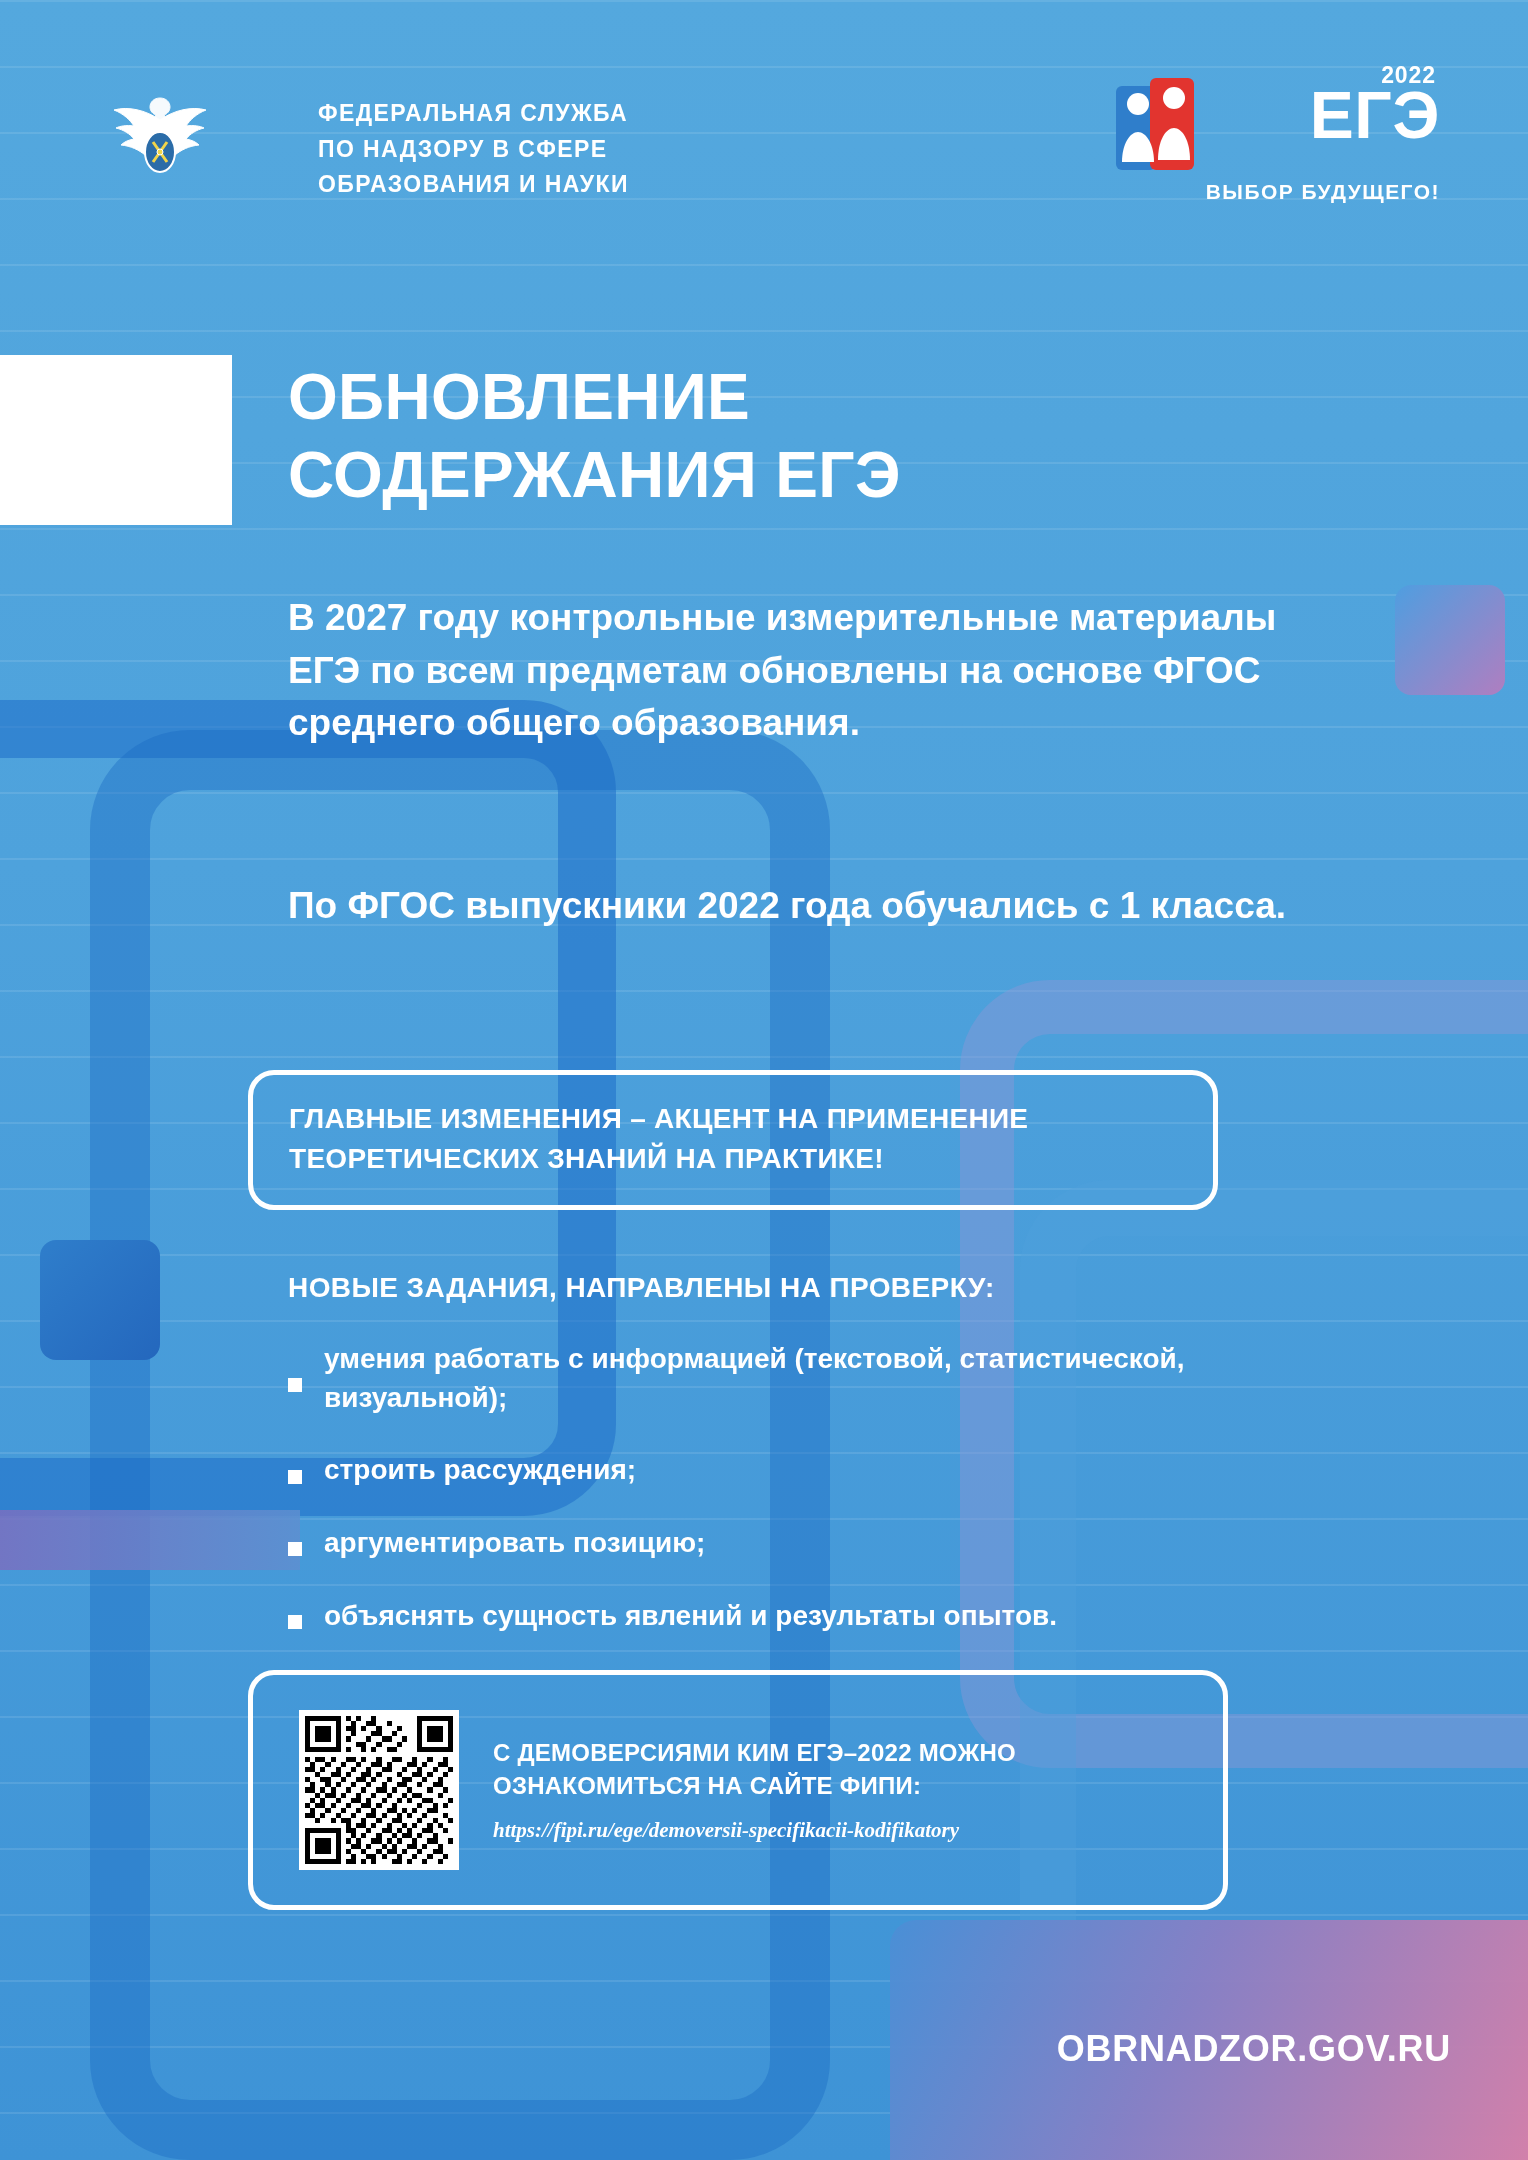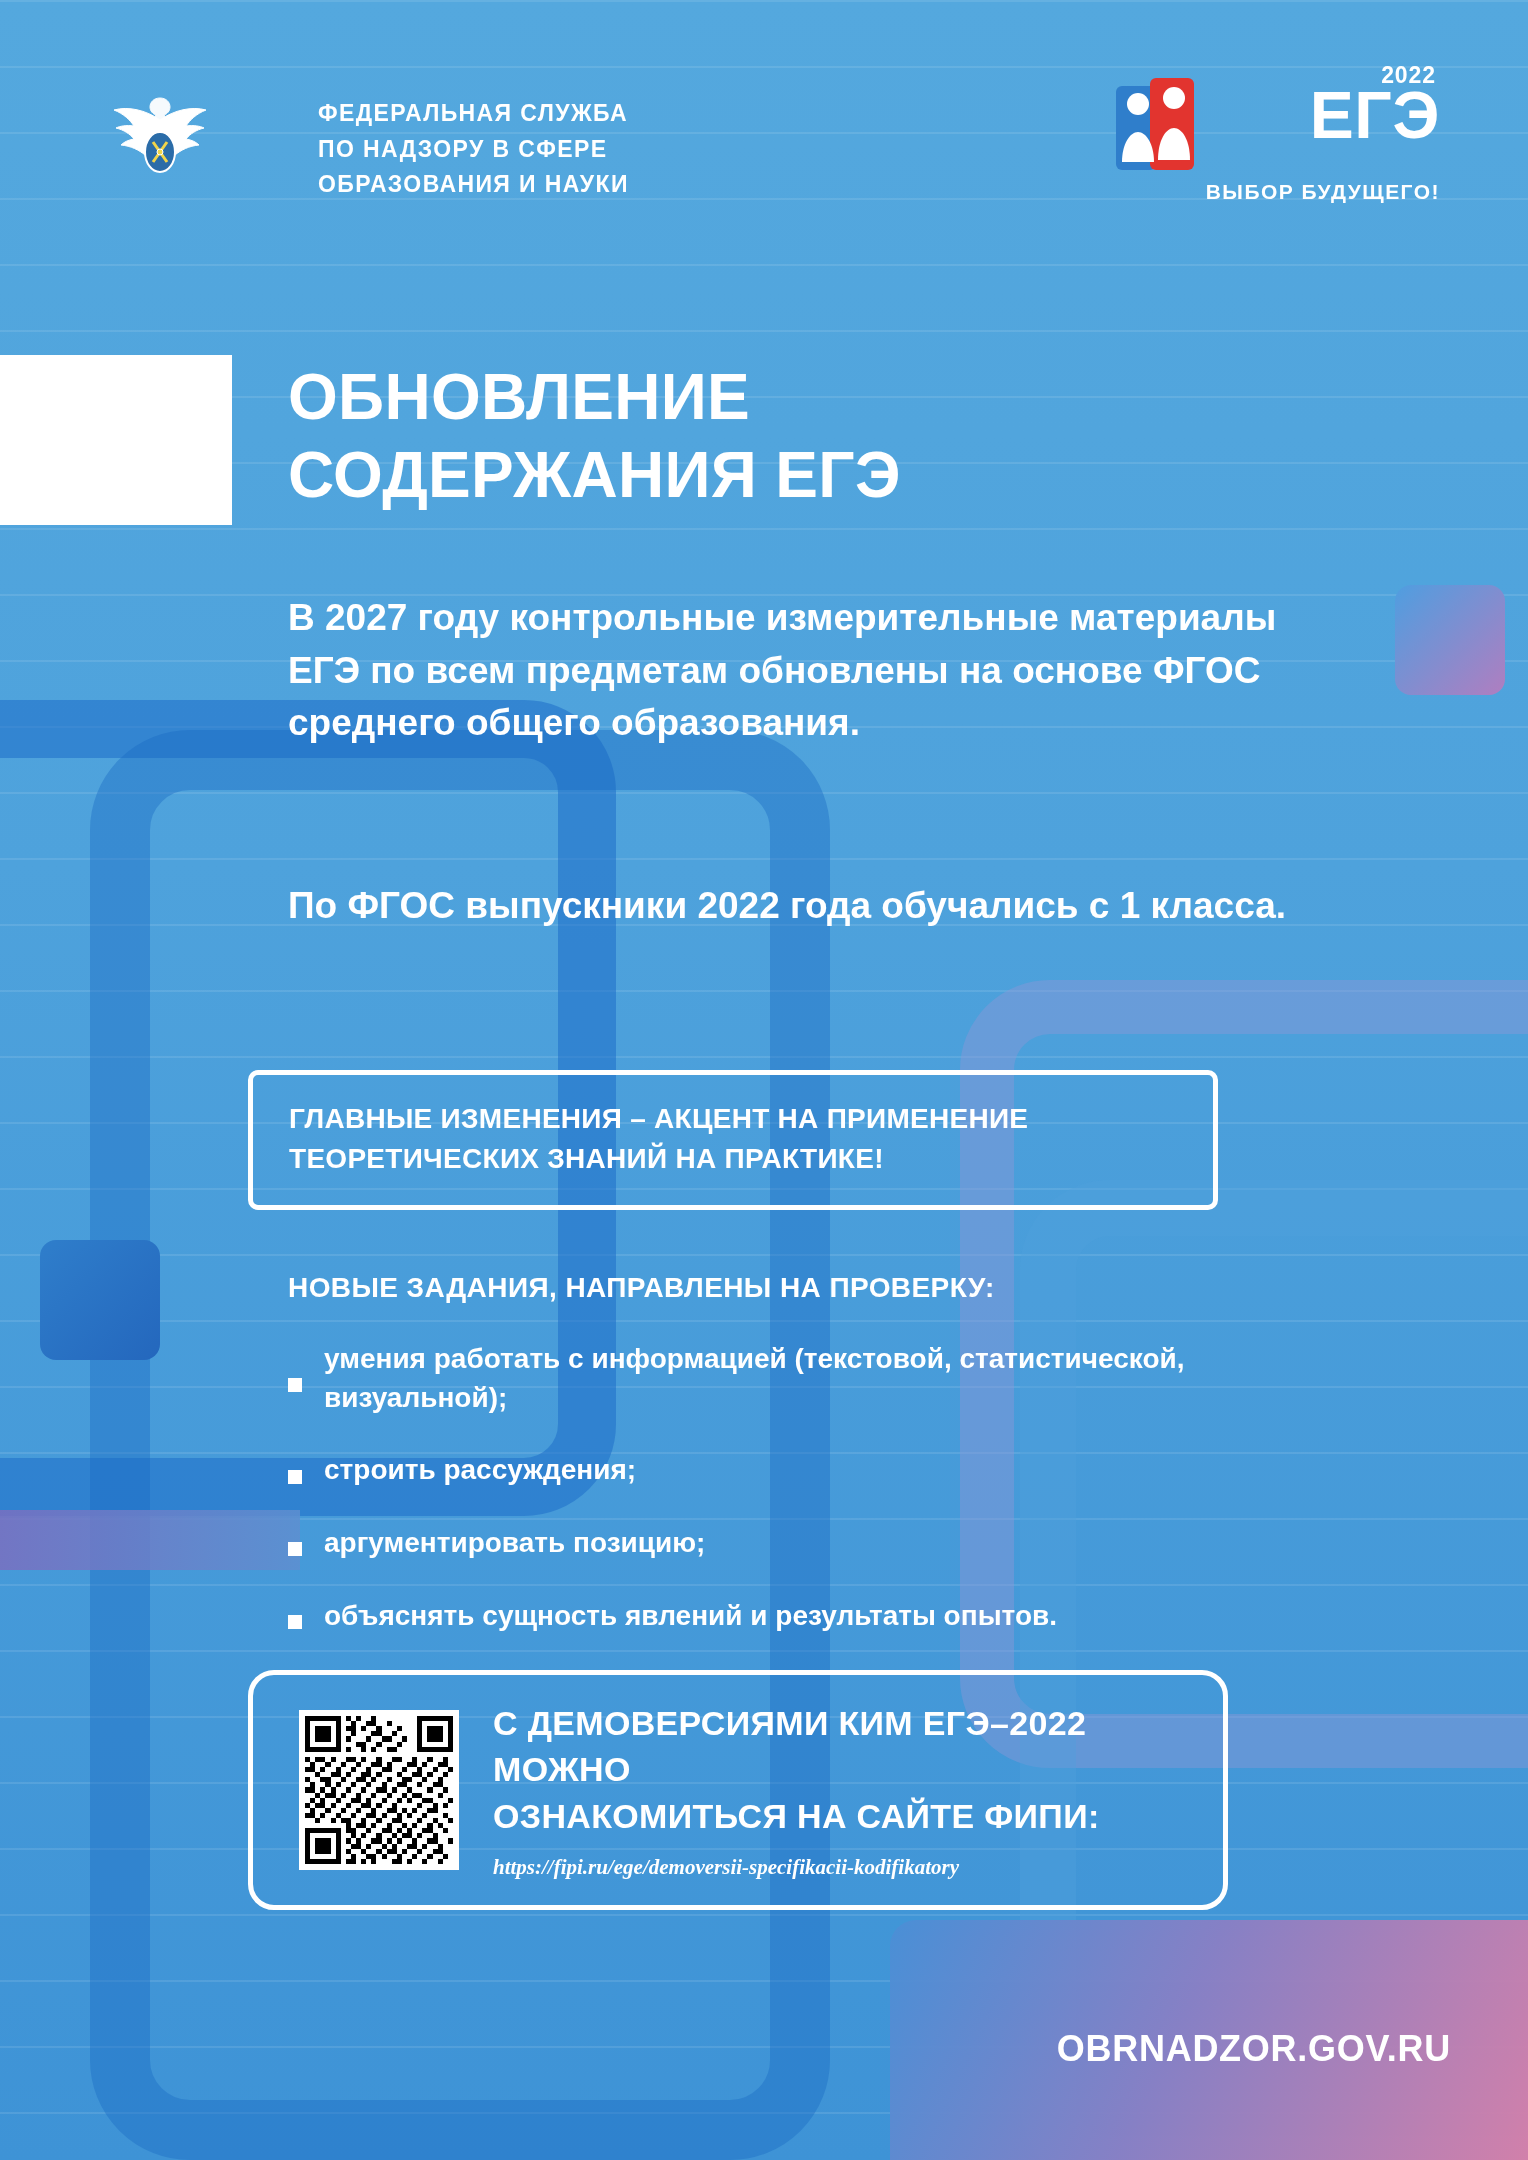--- a/index.html
+++ b/index.html
@@ -172,21 +172,21 @@
     line-height: 1.42;
   }
 
   .callout {
     position: absolute;
     left: 248px; top: 1070px;
     width: 970px;
     box-sizing: border-box;
     padding: 24px 30px 26px 36px;
     border: 5px solid #ffffff;
-    border-radius: 10px;
+    border-radius: 26px;
     color: #ffffff;
     font-size: 28px;
     font-weight: bold;
     line-height: 1.42;
     letter-spacing: 0.01em;
   }
 
   .list-heading {
     position: absolute;
     left: 288px; top: 1272px;
@@ -236,21 +236,21 @@
     flex: 0 0 160px;
     margin-left: 20px;
     margin-right: 34px;
     background: #ffffff;
     padding: 6px;
     box-sizing: border-box;
   }
   .qr svg { display: block; }
   .qr-text-h {
     color: #ffffff;
-    font-size: 34px;
+    font-size: 24px;
     font-weight: bold;
     line-height: 1.36;
     letter-spacing: 0.01em;
   }
   .qr-link {
     color: #ffffff;
     font-size: 21px;
     font-weight: bold;
     font-family: "Liberation Serif", serif;
     margin-top: 16px;

